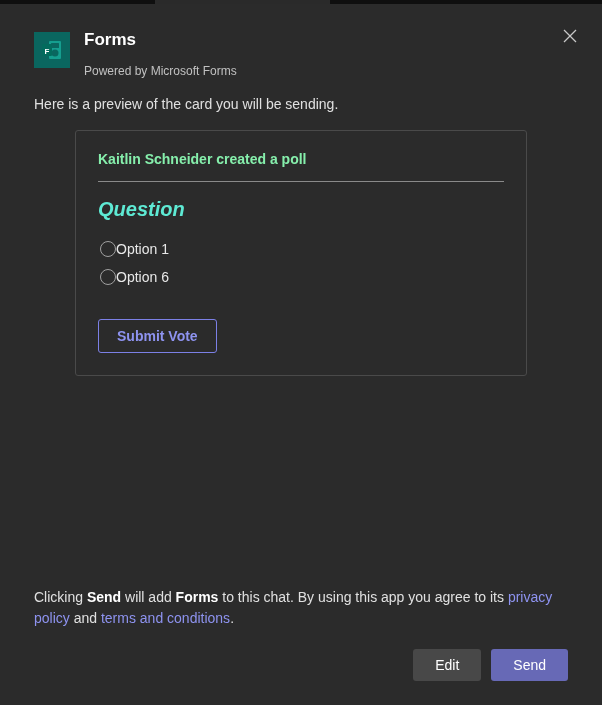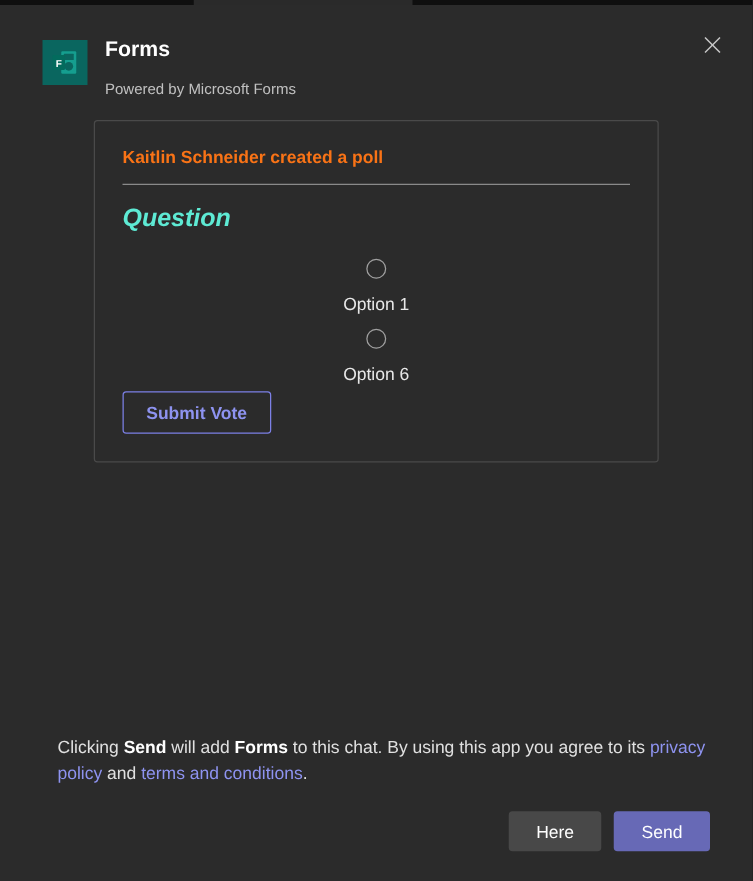--- a/index.html
+++ b/index.html
@@ -100,79 +100,76 @@
       width: 452px;
       margin: 0 auto;
       border: 1px solid #4a4a4a;
       border-radius: 3px;
       padding: 20px 22px 22px 22px;
       background: #2b2b2b;
     }
     .card-creator {
       font-size: 14px;
       font-weight: 700;
-      color: #f97316;
+      color: #86efac;
     }
     .card-meta {
       font-size: 12px;
       color: #a0a0a0;
       margin-top: 1px;
     }
     .card-divider {
       height: 1px;
       background: #8a8a8a;
       margin: 14px 0 16px 0;
     }
     .question-title {
       font-size: 20px;
       font-weight: 700;
       color: #5eead4;
       margin-bottom: 14px;
       font-style: italic;
     }
     .option-row {
       display: flex;
-      align-items: center;
-      gap: 12px;
+      align-items: flex-end;
       padding: 6px 2px;
       cursor: pointer;
-      flex-direction: column;
     }
     .radio {
       width: 16px;
       height: 16px;
       border: 1.5px solid #a0a0a0;
       border-radius: 50%;
       flex-shrink: 0;
     }
     .option-label {
       font-size: 14px;
       color: #e8e8e8;
     }
     .submit-btn {
-      margin-top: 0;
+      margin-top: 28px;
       border: 1px solid #7c80e6;
       background: transparent;
       color: #8e93f0;
       font-size: 14px;
       font-weight: 600;
       padding: 8px 18px;
       border-radius: 3px;
       cursor: pointer;
       font-family: inherit;
     }
     .spacer {
       flex: 1;
     }
     .footer-text {
       font-size: 14px;
       color: #e0e0e0;
       line-height: 1.5;
       margin-bottom: 20px;
-      margin-left: 12px;
     }
     .footer-text .bold {
       font-weight: 700;
       color: #ffffff;
     }
     .footer-text .link {
       color: #8e93f0;
       cursor: pointer;
     }
     .button-row {
@@ -221,20 +218,21 @@
         <rect x="1" y="5" width="10" height="12" rx="1" fill="#036b5d"></rect>
         <text x="6" y="14.5" font-family="Segoe UI, sans-serif" font-size="8" font-weight="700" fill="#ffffff" text-anchor="middle">F</text>
       </svg>
     </div>
     <div class="header-text">
       <div class="header-title">Forms</div>
       <div class="header-subtitle">Powered by Microsoft Forms</div>
     </div>
   </div>
 
+  <div class="preview-text">Here is a preview of the card you will be sending.</div>
 
   <div class="card">
     <div class="card-creator">Kaitlin Schneider created a poll</div>
     <div class="card-divider"></div>
     <div class="question-title">Question</div>
 
     <div class="option-row">
       <div class="radio"></div>
       <div class="option-label">Option 1</div>
     </div>
@@ -246,17 +244,17 @@
     <button class="submit-btn">Submit Vote</button>
   </div>
 
   <div class="spacer"></div>
 
   <div class="footer-text">
     <span>Clicking </span><span class="bold">Send</span><span> will add </span><span class="bold">Forms</span><span> to this chat. By using this app you agree to its </span><span class="link">privacy policy</span><span> and </span><span class="link">terms and conditions</span><span>.</span>
   </div>
 
   <div class="button-row">
-    <button class="btn btn-secondary">Here</button>
+    <button class="btn btn-secondary">Edit</button>
     <button class="btn btn-primary">Send</button>
   </div>
 
 </div>
 
 </body></html>

